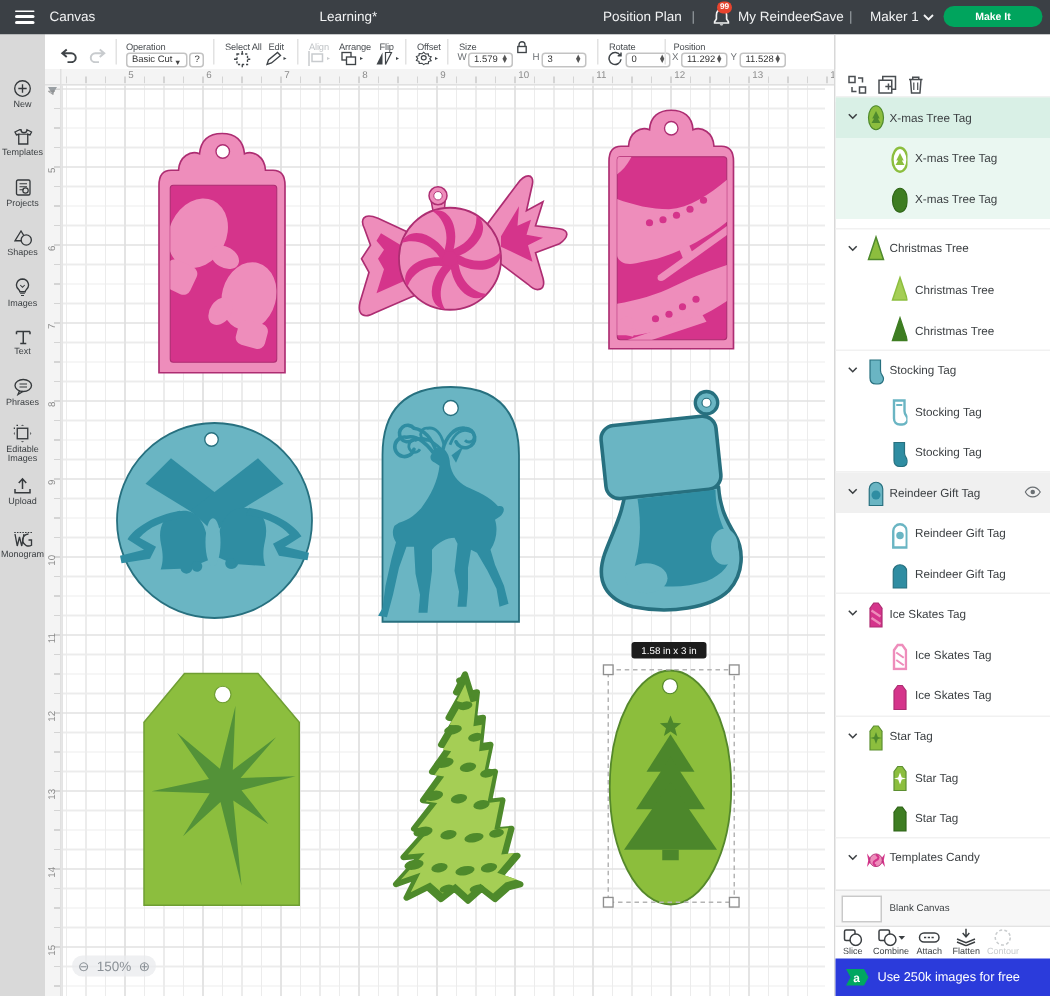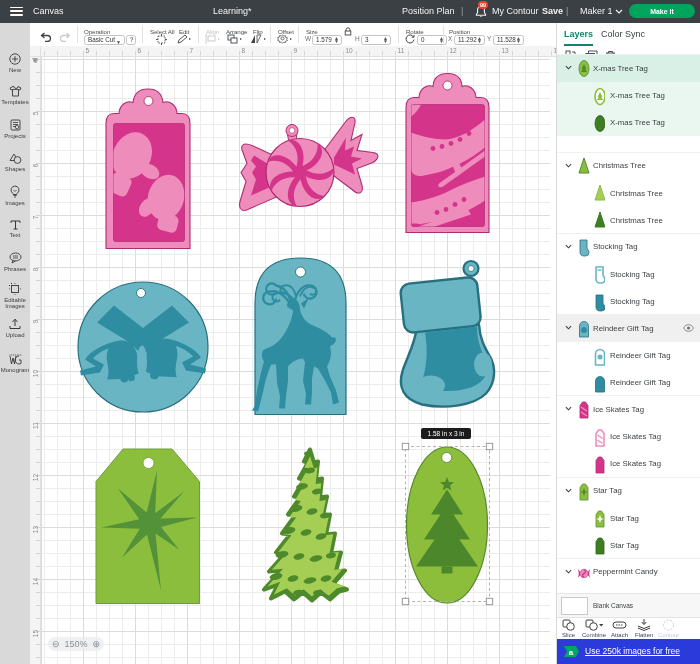--- a/index.html
+++ b/index.html
@@ -59,43 +59,43 @@
 .cthumb{position:absolute;left:36px;top:3.5px;width:12px;height:20px;}
 .clab{position:absolute;left:53px;top:9px;font-size:7.8px;color:#3b3f42;}
 #blank{position:absolute;left:0;top:570px;width:144px;height:23px;background:#f7f7f7;border-top:1px solid #e6e6e6;}
 #blank .sw{position:absolute;left:4px;top:3px;width:25px;height:16px;background:#fff;border:1px solid #c9c9c9;}
 #blank .tx{position:absolute;left:36px;top:8px;font-size:6.5px;color:#3b3f42;}
 #btnrow{position:absolute;left:0;top:593.5px;width:144px;height:22.5px;background:#fff;border-top:1px solid #e3e3e3;}
 .brb{position:absolute;top:1.5px;text-align:center;color:#3b3f42;}
 .brb svg{display:block;margin:0 auto;}
 .brb .bl{display:block;font-size:6px;margin-top:0.5px;}
 #bluebar{position:absolute;left:0;top:616px;width:144px;height:25px;background:#2b3bdb;color:#fff;}
-#bluebar .tx{position:absolute;left:28px;top:7px;font-size:8.5px;text-decoration:underline;}
+#bluebar .tx{position:absolute;left:28px;top:7px;font-size:8.5px;}
 </style>
 </head>
 <body>
 <div id="app">
 
 <div id="hdr">
  <div id="burger">
         <div></div>
         <div></div>
         <div></div>
       </div>
  <span class="t" style="left:33px;">Canvas</span>
  <span class="t" style="left:213px;">Learning*</span>
  <span class="t" style="left:402px;">Position Plan</span>
  <span class="t" style="left:461px;color:#9aa0a5;">|</span>
  <svg id="bell" width="12" height="13" viewBox="0 0 12 13">
         <path d="M6 1.5c-2.2 0-3.4 1.6-3.4 3.6v2.6L1.4 9.5v.8h9.2v-.8L9.4 7.7V5.1c0-2-1.2-3.6-3.4-3.6z" fill="none" stroke="#f2f3f4" stroke-width="1.1"></path>
         <path d="M4.8 11.2a1.3 1.3 0 0 0 2.4 0z" fill="#f2f3f4"></path>
       </svg>
  <div id="badge">99</div>
- <span class="t" style="left:492px;">My Contour</span>
- <span class="t" style="left:542px;font-weight:bold;">Save</span>
+ <span class="t" style="left:492px;">My Reindeer</span>
+ <span class="t" style="left:542px;">Save</span>
  <span class="t" style="left:566px;color:#9aa0a5;">|</span>
  <span class="t" style="left:580px;">Maker 1</span>
  <svg style="position:absolute;left:615px;top:9px;width:8px;height:5px;" viewBox="0 0 8 5">
         <path d="M1 1l3 3 3-3" stroke="#f2f3f4" stroke-width="1.2" fill="none"></path>
       </svg>
  <div id="makeit">Make It</div>
 </div>
 
 <div id="tbar">
  <svg class="abs" style="left:10px;top:9px;" width="12" height="10" viewBox="0 0 12 10">
@@ -431,43 +431,38 @@
         <rect x="402.3" y="597.8" width="6.4" height="6.4" fill="#fff" stroke="#8f8f8f" stroke-width="0.9"></rect>
         <rect x="486.3" y="442.8" width="6.4" height="6.4" fill="#fff" stroke="#8f8f8f" stroke-width="0.9"></rect>
         <rect x="486.3" y="597.8" width="6.4" height="6.4" fill="#fff" stroke="#8f8f8f" stroke-width="0.9"></rect>
         <rect x="421" y="427.5" width="50" height="11" rx="2" fill="#1c1c1c"></rect>
         <text x="446" y="435.5" font-size="6.5" fill="#fff" text-anchor="middle" font-family="Liberation Sans">1.58  in x 3  in</text>
       </svg>
  <div id="zoomer">⊖&nbsp; 150% &nbsp;⊕</div>
 </div>
 
 <div id="panel">
- <div id="tabs">
-        <span class="a">Layers</span>
-        <span class="b">Color Sync</span>
-        <div class="ul"></div>
-      </div>
  <div id="laylist">
         <div id="acti" style="position:absolute;left:0;top:0;width:144px;height:22px;background:#fff;">
           <svg class="abs" style="left:8px;top:4px;" width="13" height="13" viewBox="0 0 13 13">
             <rect x="1" y="1" width="4" height="4" fill="none" stroke="#4a4e52" stroke-width="1"></rect>
             <rect x="8" y="8" width="4" height="4" fill="none" stroke="#4a4e52" stroke-width="1"></rect>
             <path d="M3 8v3h3M10 5V2H7" fill="none" stroke="#4a4e52" stroke-width="1"></path>
           </svg>
           <svg class="abs" style="left:28px;top:4px;" width="13" height="13" viewBox="0 0 13 13">
             <rect x="1" y="3.5" width="8.5" height="8.5" fill="#fff" stroke="#4a4e52" stroke-width="1"></rect>
             <path d="M3.5 3.5V1H12v8.5H9.5" fill="none" stroke="#4a4e52" stroke-width="1"></path>
             <path d="M5.2 7.7h4.2M7.3 5.6v4.2" stroke="#4a4e52" stroke-width="1"></path>
           </svg>
           <svg class="abs" style="left:48px;top:4px;" width="11" height="13" viewBox="0 0 11 13">
             <path d="M1 3h9M3.5 3V1.5h4V3M2 3l.7 9h5.6L9 3" fill="none" stroke="#4a4e52" stroke-width="1"></path>
             <path d="M4.2 5v5M6.8 5v5" stroke="#4a4e52" stroke-width="0.8"></path>
           </svg>
         </div>
-        <div class="grp" style="top:8px;height:81.2px;background:#eaf7f1;">
+        <div class="grp" style="top:18px;height:81.2px;background:#eaf7f1;">
           <div class="ghead" style="background:#d9f0e6;">
             <svg class="gchev" viewBox="0 0 8 8" width="8" height="8">
               <path d="M1 2.5l3 3 3-3" fill="none" stroke="#3b3f42" stroke-width="1.2"></path>
             </svg>
             <svg class="gthumb" width="14" height="21" viewBox="0 0 14 21">
               <ellipse cx="7" cy="10.5" rx="5" ry="8" fill="#8cbe3e" stroke="#4f8a2d" stroke-width="0.8"></ellipse>
               <path d="M7 6l2.5 5h-5zM7 9l3 5H4z" fill="#4f8a2d"></path>
             </svg>
             <span class="glab">X-mas Tree Tag</span>
           </div>
@@ -616,21 +611,21 @@
             <svg class="gchev" viewBox="0 0 8 8" width="8" height="8">
               <path d="M1 2.5l3 3 3-3" fill="none" stroke="#3b3f42" stroke-width="1.2"></path>
             </svg>
             <svg class="gthumb" width="14" height="21" viewBox="0 0 14 21">
               <g transform="translate(0,5)">
                 <path d="M3.5 5.5L1 2l0.8 4.5L1 11l2.5-3.5zM10.5 5.5L13 2l-0.8 4.5L13 11l-2.5-3.5z" fill="#d5348b"></path>
                 <circle cx="7" cy="6.5" r="4.2" fill="#ee8dbb" stroke="#ad2d72" stroke-width="0.6"></circle>
                 <path d="M7 2.8c2.2 1.1 2.2 2.6 0 3.7s-2.2 2.6 0 3.7" fill="none" stroke="#d5348b" stroke-width="1.4"></path>
               </g>
             </svg>
-            <span class="glab">Peppermint Candy</span>
+            <span class="glab">Templates Candy</span>
           </div>
         </div>
       </div>
  <div id="blank">
         <div class="sw"></div>
         <span class="tx">Blank Canvas</span>
       </div>
  <div id="btnrow">
         <div class="brb" style="left:5px;">
           <svg width="13" height="12" viewBox="0 0 13 12">

